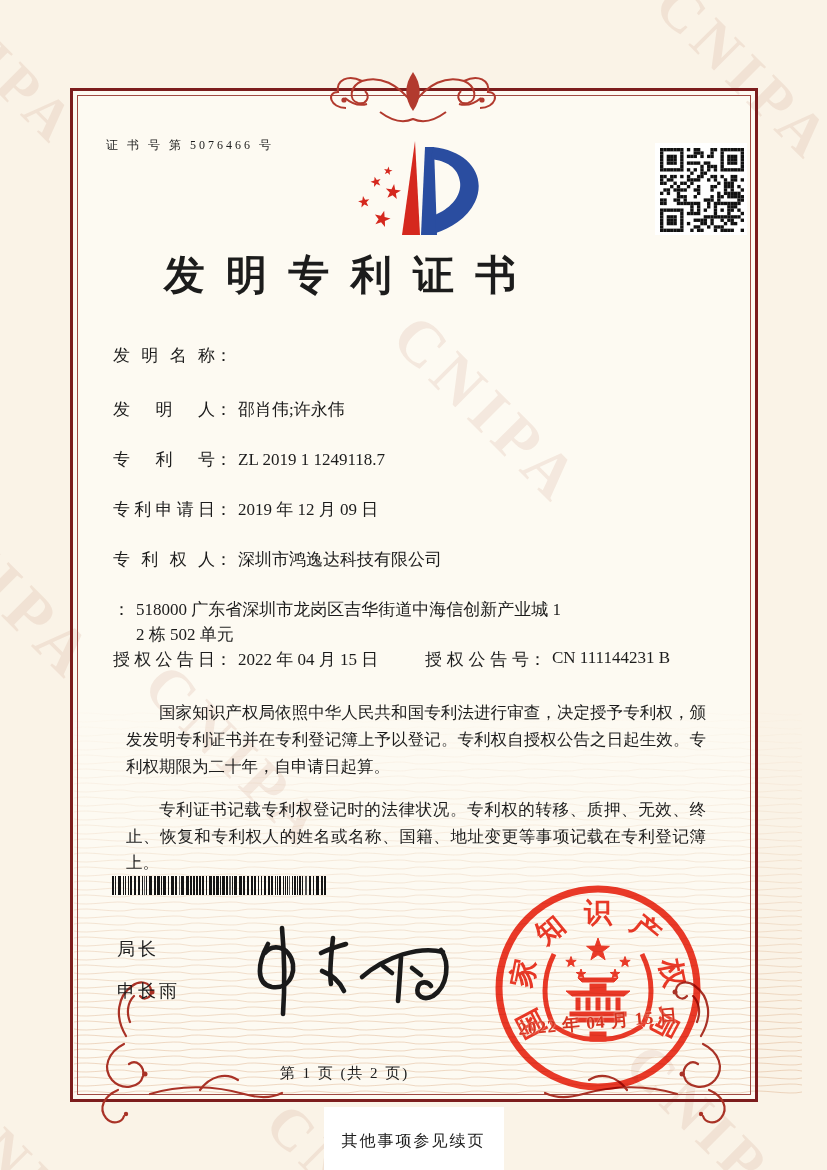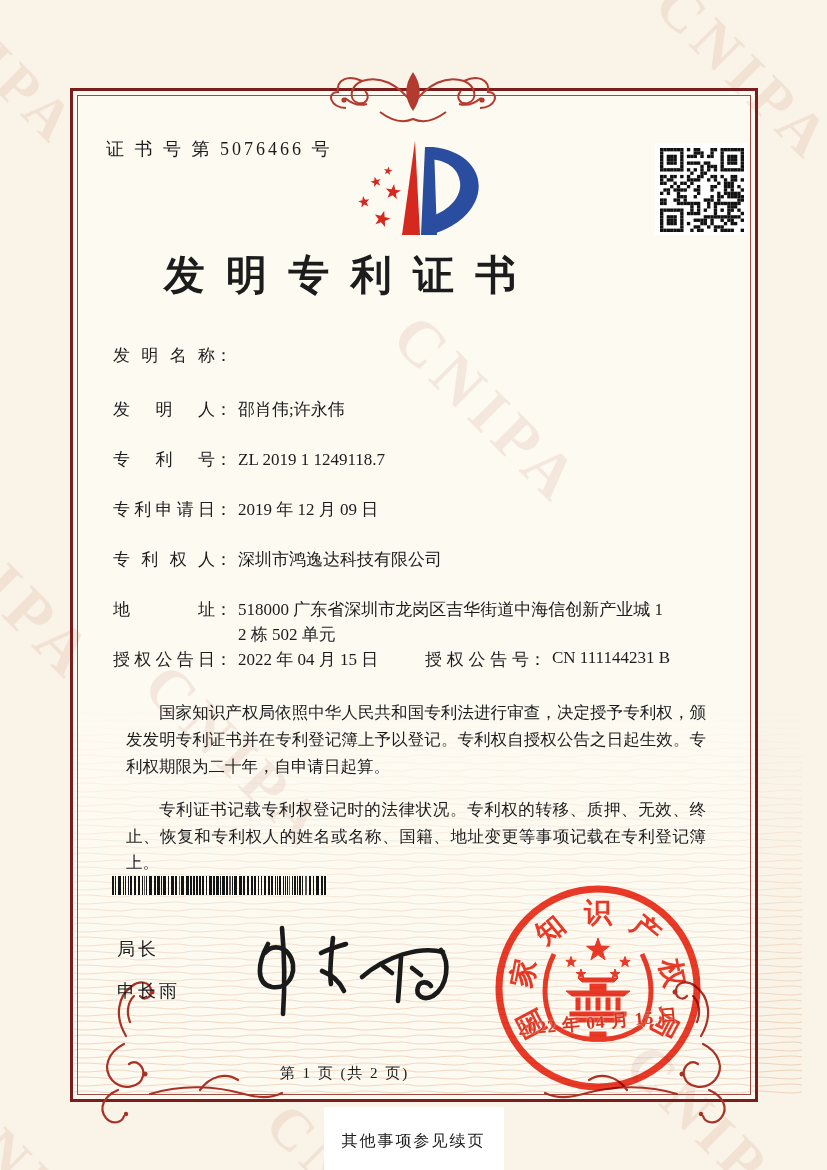--- a/index.html
+++ b/index.html
@@ -12,21 +12,21 @@
   
   .inner-bg{position:absolute; left:73px; top:91px; width:682px; height:1008px; background:#fdfaf2;}
   .frame-outer{position:absolute; left:70px; top:88px; width:682px; height:1008px; border:3px solid #7c1d1d;}
   .frame-inner{position:absolute; left:77px; top:95px; width:672px; height:998px; border:1px solid #a04a42;}
   svg.overlay{position:absolute; left:0; top:0; pointer-events:none;}
   .wm{
     position:absolute; transform:rotate(45deg); transform-origin:left top;
     font-weight:bold; letter-spacing:0.12em; color:rgba(193,134,107,0.15);
     font-family:"Liberation Serif","DejaVu Serif",serif; white-space:nowrap; user-select:none;
   }
-  .cert-no{position:absolute; left:106px; top:137px; font-size:18px; letter-spacing:3px;}
+  .cert-no{position:absolute; left:106px; top:137px; font-size:12px; letter-spacing:3px;}
   .logo{position:absolute; left:336px; top:134px;}
   .qr{position:absolute; left:655px; top:143px;}
   .title{
     position:absolute; left:0; top:248px; width:680px; text-align:center;
     font-size:41px; font-weight:bold; letter-spacing:0.52em; text-indent:0.52em;
   }
   .row{position:absolute; left:113px; width:612px; font-size:17px; line-height:1.45; display:flex;}
   .lbl{display:inline-block; width:102px; text-align:justify; text-align-last:justify; flex:none;}
   .colon{flex:none;}
   .val{margin-left:6px;}
@@ -507,21 +507,20 @@
     <span class="lbl">专利申请日</span>
       <span class="colon">：</span>
     <span class="val">2019 年 12 月 09 日</span>
   </div>
   <div class="row" style="top:548px">
     <span class="lbl">专利权人</span>
       <span class="colon">：</span>
     <span class="val">深圳市鸿逸达科技有限公司</span>
   </div>
   <div class="row" style="top:598px">
-    <span class="lbl">地址</span>
       <span class="colon">：</span>
     <span class="val">
       <div>518000 广东省深圳市龙岗区吉华街道中海信创新产业城 1</div>
       <div>2 栋 502 单元</div>
     </span>
   </div>
   <div class="row2col" style="top:648px">
     <span class="pair1">
       <span class="lbl">授权公告日</span>
         <span class="colon">：</span>

